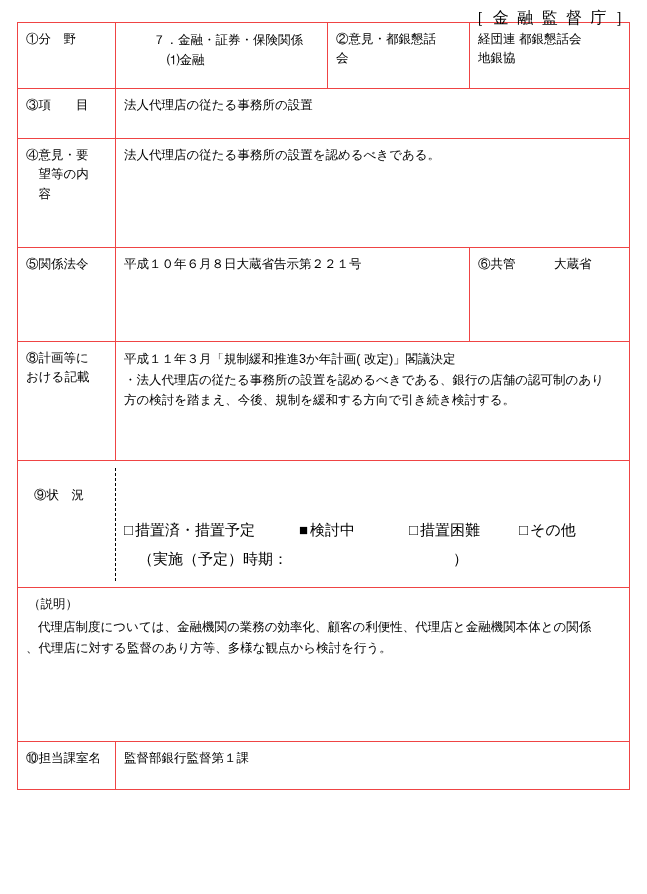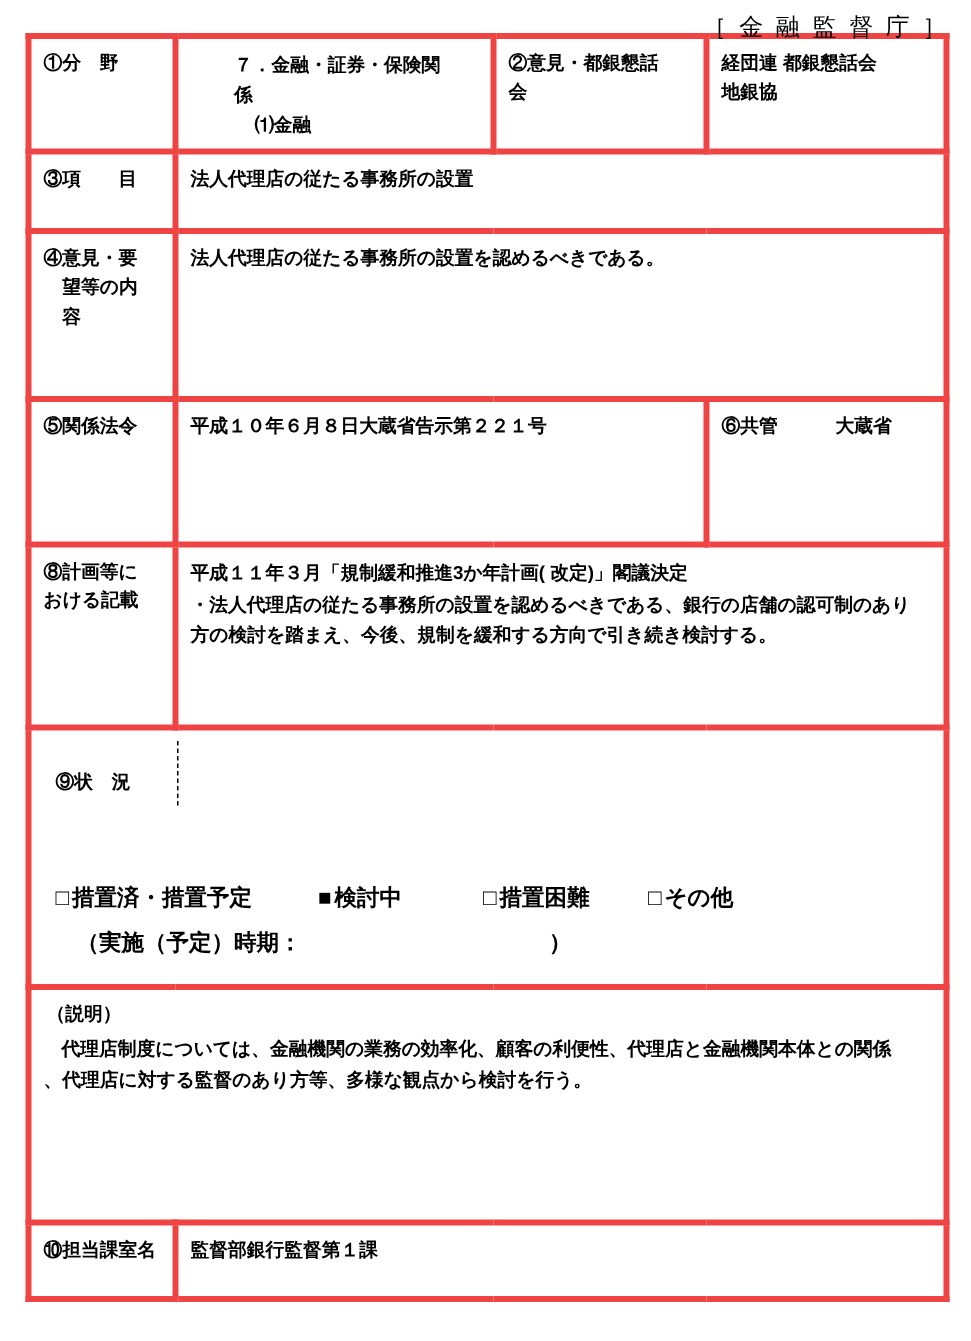--- a/index.html
+++ b/index.html
@@ -28,26 +28,25 @@
     height: 22px;
     box-sizing: border-box;
   }
   table.form {
     border-collapse: collapse;
     width: 612px;
     margin-left: 17px;
     table-layout: fixed;
   }
   table.form td {
-    border: 4px solid #ef4444;
+    border: 1px solid #ef4444;
     font-size: 12.5px;
     vertical-align: top;
     padding: 7px 22px 6px 8px;
     line-height: 1.55;
-    font-weight: bold;
   }
   .lbl {
     width: 90px;
   }
   .lbl-wrap {
     white-space: pre-line;
   }
   .nowrapcell {
     white-space: nowrap;
   }
@@ -80,21 +79,20 @@
     margin-right: 2px;
   }
   .status-line2 {
     padding-left: 14px;
   }
   .status-cell {
     padding: 0;
   }
   .status-inner {
     display: flex;
-    flex-direction: column;
   }
   .status-label {
     width: 90px;
     min-width: 90px;
     border-right: 1px dashed #000000;
     padding: 18px 8px 6px 8px;
     box-sizing: border-box;
     font-size: 12.5px;
   }
   .status-body {

